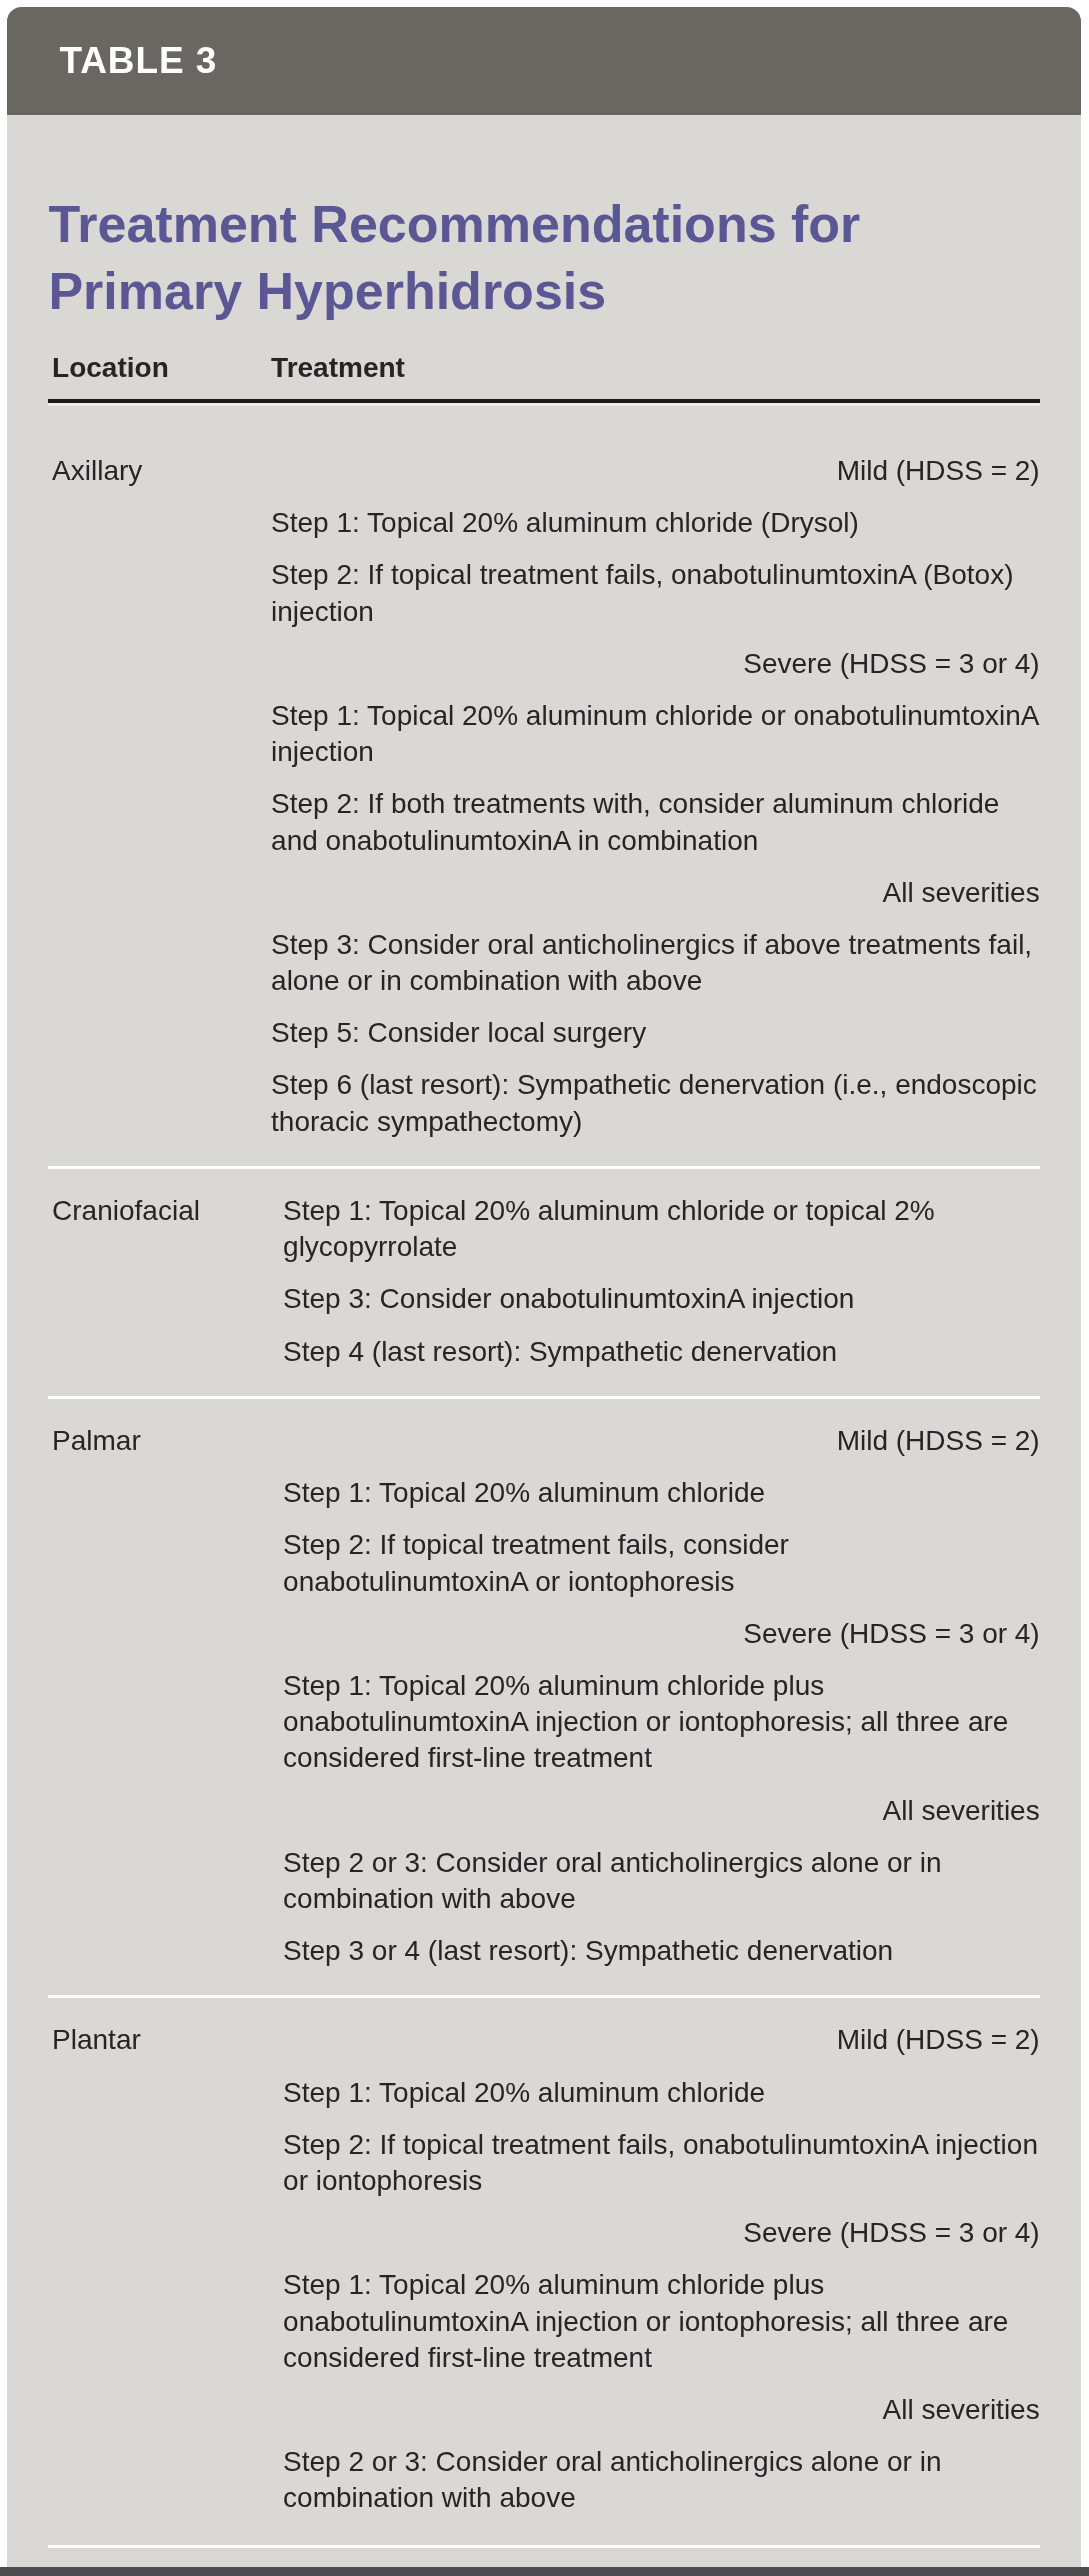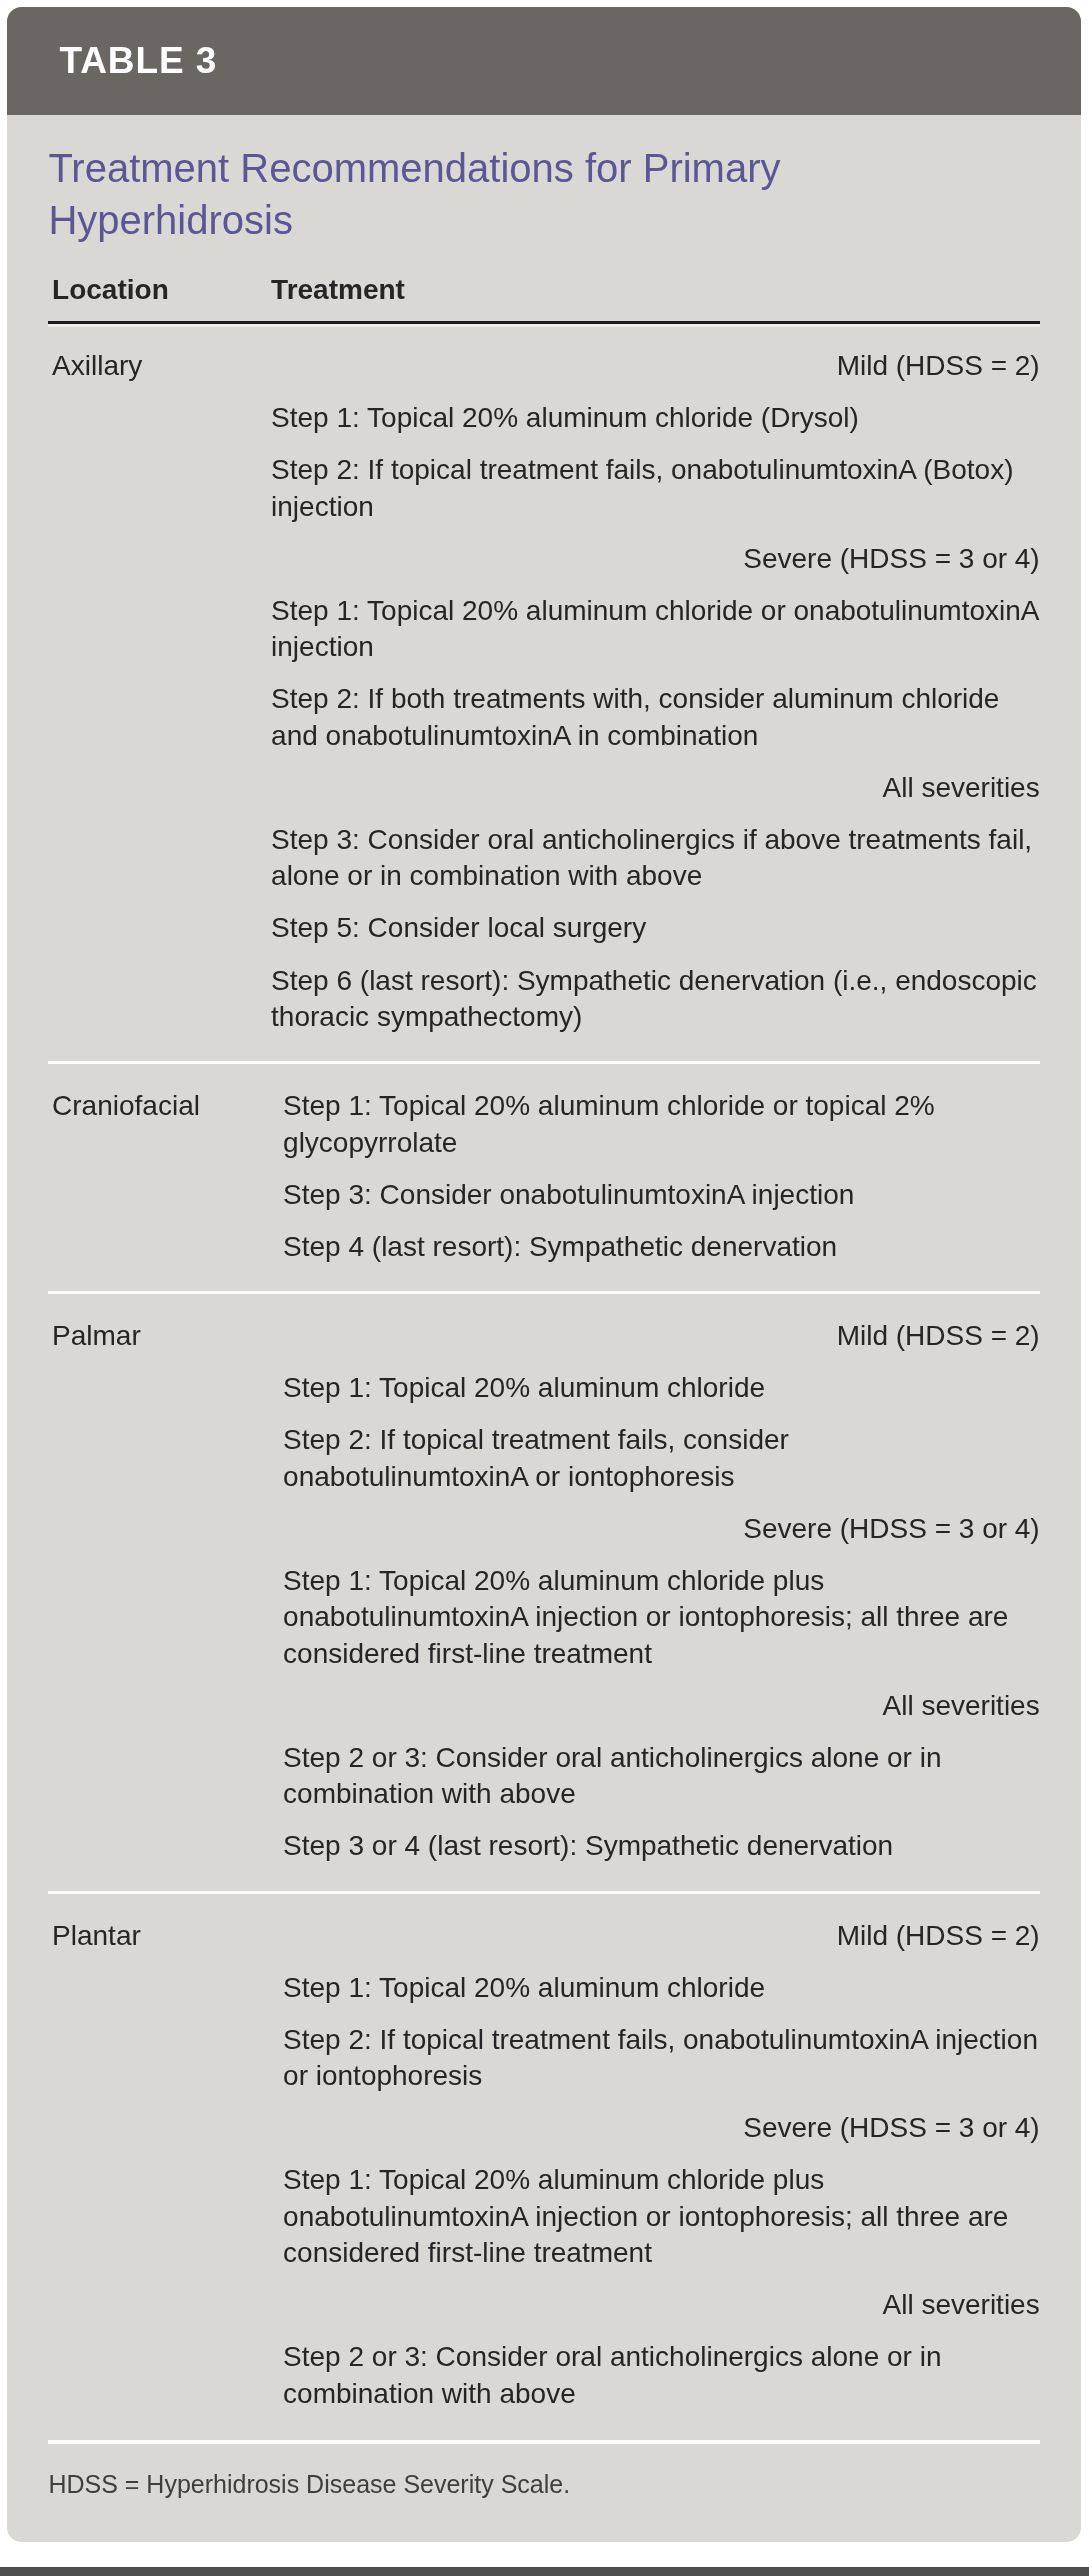--- a/index.html
+++ b/index.html
@@ -45,43 +45,44 @@
     color:var(--c-header-text);
     font-size:37px;
     font-weight:bold;
     letter-spacing:0.9px;
   }
   .card-body{
     padding:28px 41px 42px 41px;
   }
   .title{
     color:var(--c-title);
-    font-size:40px;
-    font-weight:normal;
+    font-size:52px;
+    font-weight:bold;
     line-height:1.28;
     max-width:830px;
     margin-bottom:28px;
+    margin-top:48px;
   }
   .col-headers{
     display:grid;
     grid-template-columns:219px 1fr;
     padding-left:3.7px;
   }
   .col-headers span{
     font-size:28px;
     font-weight:bold;
     color:var(--c-text);
   }
   .header-rule{
     height:3.7px;
     background:var(--c-rule);
     margin-top:14.8px;
     box-shadow:0 2.8px 0 rgba(255,255,255,0.55);
   }
-  .rows{width:100%;}
+  .rows{width:100%;margin-top:26px;}
   .row{
     display:grid;
     grid-template-columns:219px 1fr;
     padding:24px 0 26px 3.7px;
   }
   .row + .row{
     border-top:3.7px solid var(--c-divider);
     gap:12px;
   }
   .loc-cell{

